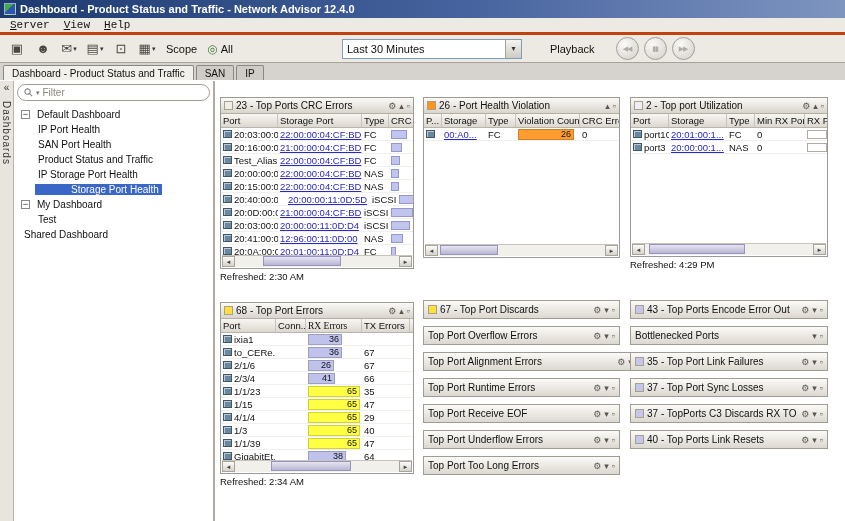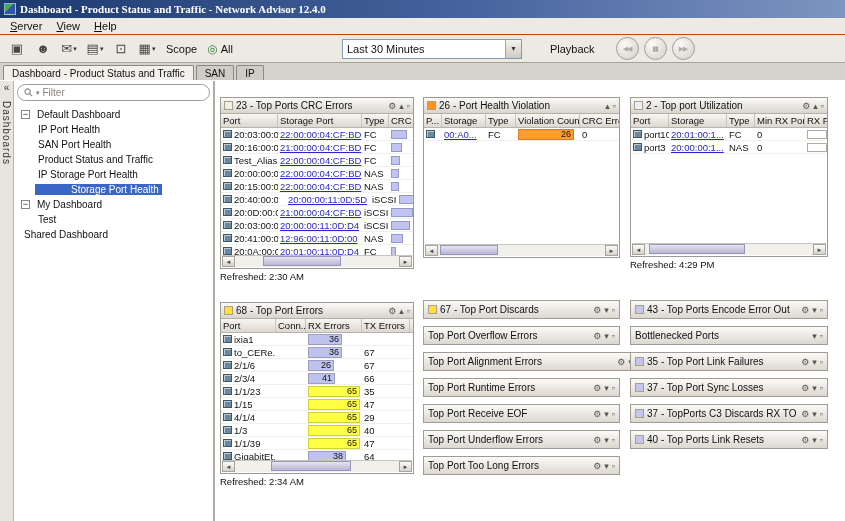--- a/index.html
+++ b/index.html
@@ -1,21 +1,21 @@
 <!DOCTYPE html>
 <html><head>
 <meta charset="utf-8">
 <style>
 *{margin:0;padding:0;box-sizing:border-box;}
 body{width:845px;height:521px;font-family:"Liberation Sans",sans-serif;font-size:11px;background:#d6d3ce;overflow:hidden;color:#111;}
 .window{width:845px;height:521px;display:flex;flex-direction:column;}
 .titlebar{height:18px;background:linear-gradient(90deg,#1c3a6e,#46639f 55%,#7e95c0);color:#fff;display:flex;align-items:center;padding:0 4px;gap:4px;font-weight:bold;font-size:11px;flex:none;}
 .app-icon{width:12px;height:12px;flex:none;background:linear-gradient(135deg,#3fae49 0 45%,#2f55b0 45% 100%);border:1px solid rgba(255,255,255,.5);}
-.title-text{white-space:nowrap;overflow:hidden;font-family:Liberation Serif, serif;}
-.menubar{height:17px;background:#eceae3;display:flex;align-items:center;padding:0 3px;border-bottom:1px solid #c2410c;flex:none;}
+.title-text{white-space:nowrap;overflow:hidden;}
+.menubar{height:17px;background:#eceae3;display:flex;align-items:center;padding:0 3px;border-bottom:3px solid #c2410c;flex:none;font-family:Liberation Mono, monospace;}
 .menu-item{display:inline-block;padding:1px 7px;font-size:11px;}
 .menu-item::first-letter{text-decoration:underline;}
 .toolbar{height:28px;background:#eceae3;border-bottom:1px solid #a8a49c;display:flex;align-items:center;padding:0 4px;flex:none;}
 .tbtn{display:inline-flex;align-items:center;justify-content:center;width:26px;height:22px;color:#4a4640;font-size:13px;border:1px solid transparent;vertical-align:middle;}
 .tbtn .dd{font-size:7px;color:#333;margin-left:1px;}
 .tb-label{font-size:11px;color:#111;margin:0 6px;white-space:nowrap;}
 .scope-ctl{display:inline-flex;align-items:center;gap:3px;font-size:11px;padding:1px 4px;}
 .scope-ic{color:#3a7a3a;font-size:12px;}
 .combo{display:inline-flex;align-items:center;height:20px;width:180px;background:#fff;border:1px solid #7f9db9;margin-left:105px;flex:none;}
 .combo-text{flex:1;padding:0 4px;font-size:11px;white-space:nowrap;overflow:hidden;}
@@ -404,21 +404,21 @@
             <span class="panel-title">68 - Top Port Errors</span>
             <span class="tools">
               <span class="tool">⚙</span>
               <span class="tool">▴</span>
               <span class="tool">▫</span>
             </span>
           </div>
           <div class="thead">
             <span class="th" style="width: 55px;">Port</span>
             <span class="th" style="width: 30px;">Conn...</span>
-            <span class="th" style="width: 56px;">RX Errors</span>
+            <span class="th" style="width: 56px; font-family: Liberation Serif, serif;">RX Errors</span>
             <span class="th" style="width: 48px;">TX Errors</span>
           </div>
           <div class="tbody">
             <div class="trow">
               <span class="td" style="width: 55px;">
                 <span class="port-ic"></span>
                 <span>ixia1</span>
               </span>
               <span class="td" style="width: 30px;"></span>
               <span class="td" style="width: 56px;">

